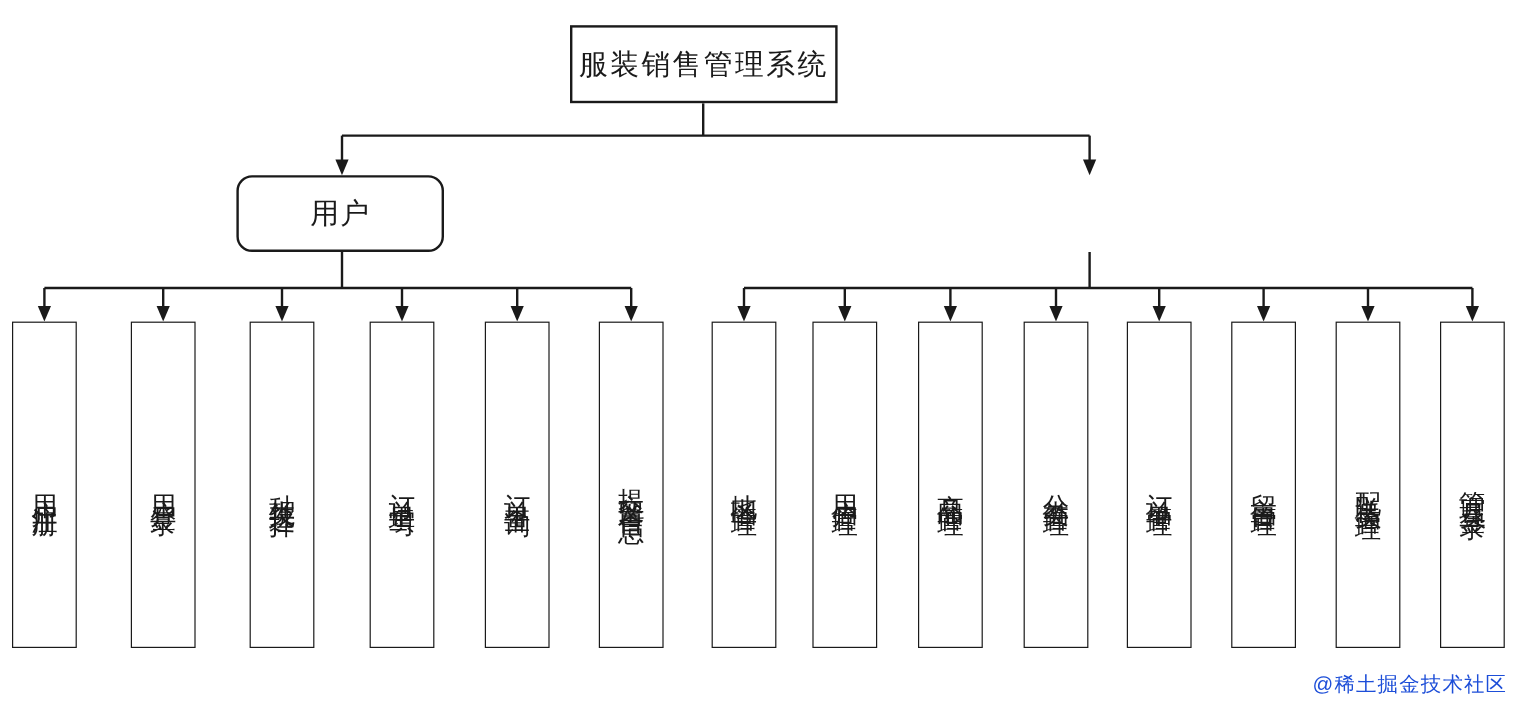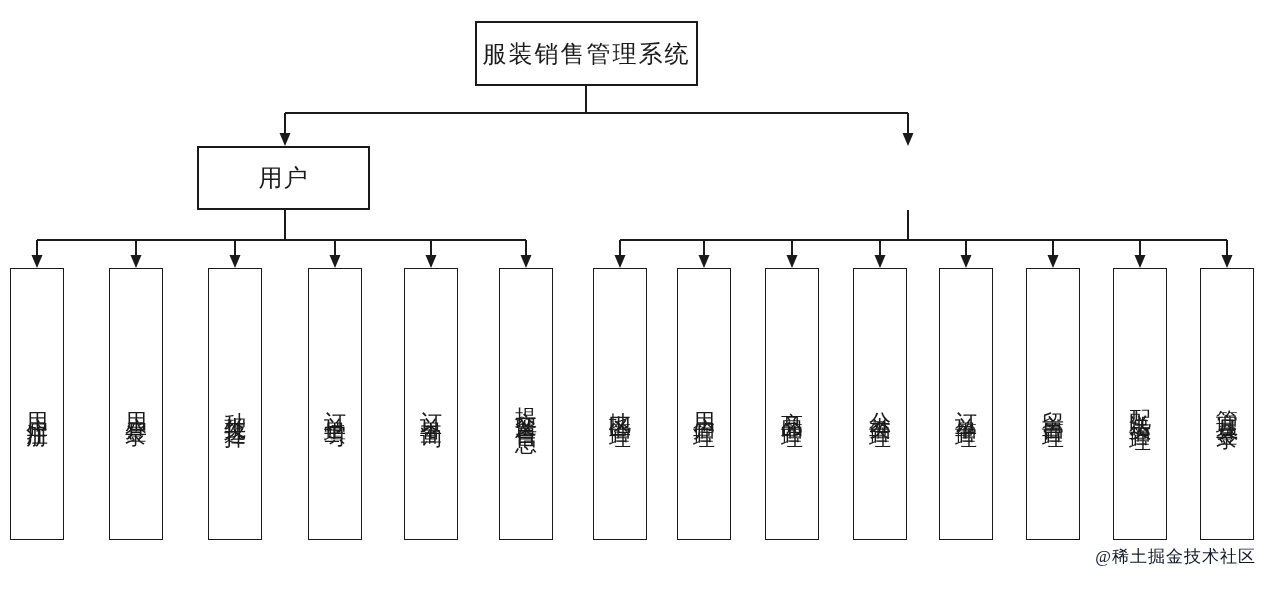--- a/index.html
+++ b/index.html
@@ -13,41 +13,41 @@
   }
   #wires{position:absolute;left:0;top:0;width:1264px;height:589px;}
   .box{
     position:absolute;
     box-sizing:border-box;
     border:2px solid #1a1a1a;
     background:#ffffff;
     display:flex;align-items:center;justify-content:center;
   }
   .root{left:475px;top:21px;width:223px;height:65px;font-size:24px;letter-spacing:2px;}
-  .branch{font-size:24px;letter-spacing:1px;}
+  .branch{font-size:24px;letter-spacing:1px;border-radius:13px;}
   .branch-user{left:197px;top:146px;width:173px;height:64px;}
   .branch-admin{left:822px;top:146px;width:173px;height:64px;}
   .leaf{
     top:268px;height:272px;width:54px;
     border-width:1.6px;
   }
   .vtext{
     writing-mode:vertical-rl;
     text-orientation:upright;
     font-size:22px;
     letter-spacing:5px;
     line-height:1;
     white-space:nowrap;
   }
   .watermark{
     position:absolute;
-    right:8px;bottom:21px;
+    right:8px;bottom:7px;
     font-size:17px;
-    color:#0f172a;
-    font-family:Liberation Serif, serif;
+    color:#1d4ed8;
+    font-family:Liberation Sans, sans-serif;
     letter-spacing:1px;
   }
   line,polyline{stroke:#1a1a1a;stroke-width:2;fill:none;}
   polygon{fill:#1a1a1a;stroke:none;}
 </style>
 </head>
 <body>
 
 <div id="canvas">
 

